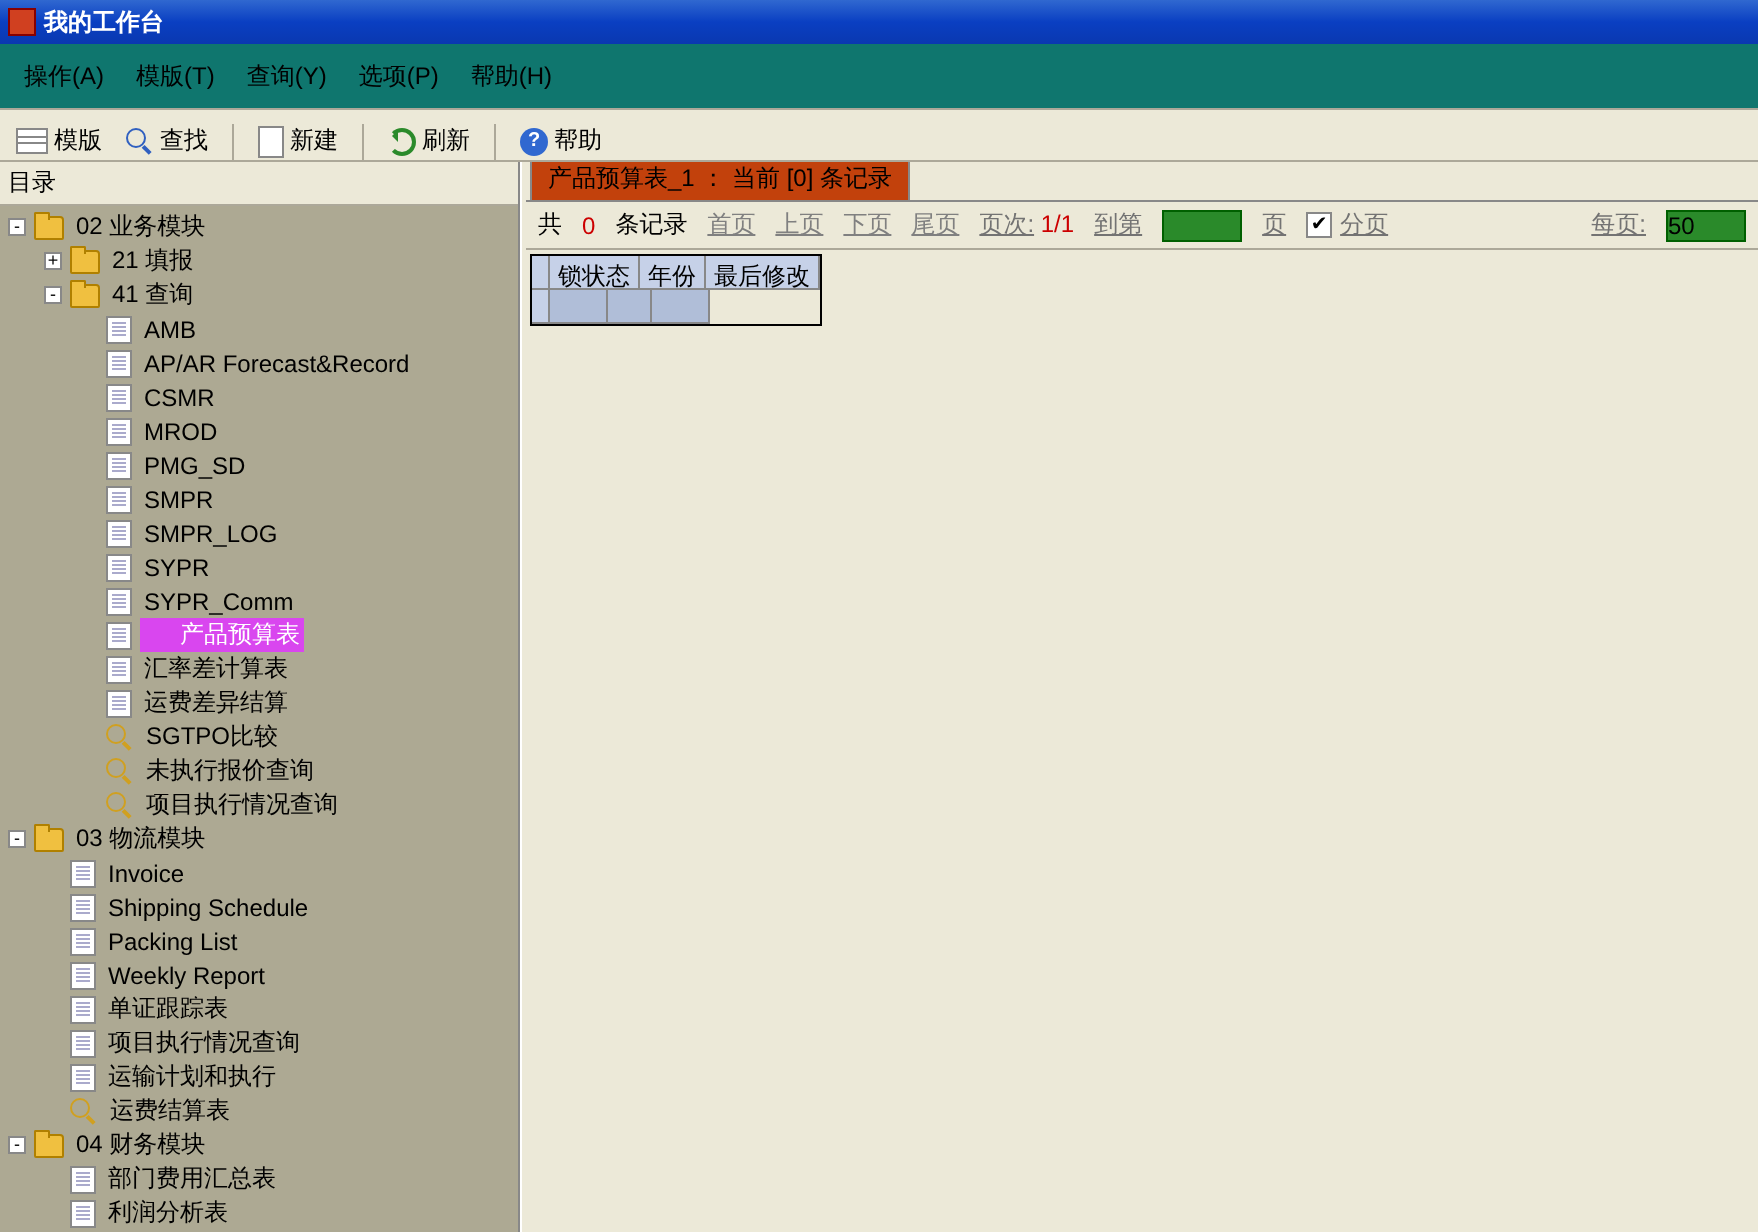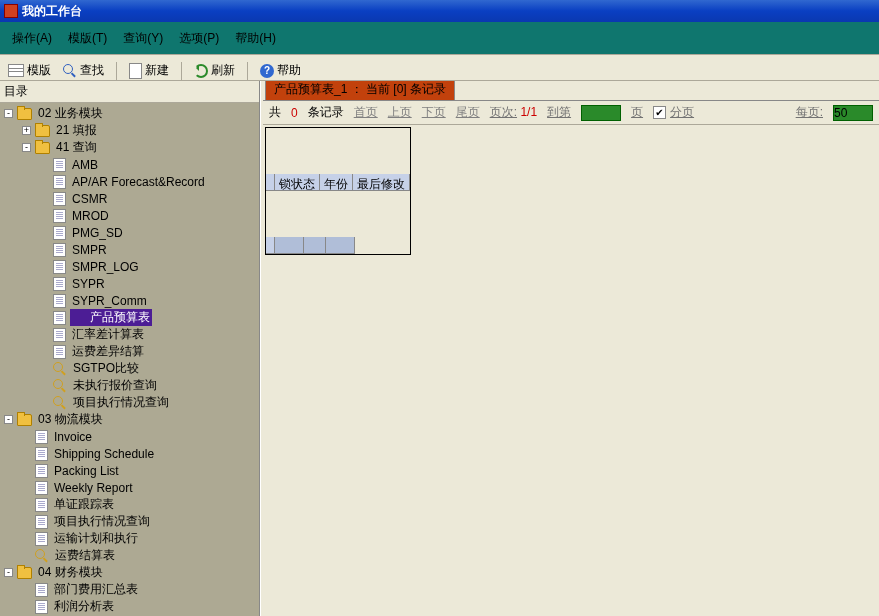--- a/index.html
+++ b/index.html
@@ -38,38 +38,38 @@
 .expander { width: 9px; height: 9px; border: 1px solid #888; background: #fff; text-align: center; line-height: 7px; font-size: 9px; margin-right: 4px; flex-shrink: 0; }
 .spacer { display: inline-block; }
 .folder-icon { width: 15px; height: 12px; background: #f0c040; border: 1px solid #b08000; border-radius: 0 2px 1px 1px; margin-right: 4px; flex-shrink: 0; position: relative; }
 .folder-icon::before { content: ''; position: absolute; top: -3px; left: -1px; width: 6px; height: 3px; background: #f0c040; border: 1px solid #b08000; border-bottom: none; border-radius: 1px 1px 0 0; }
 .item-icon { width: 13px; height: 14px; background: #fff; border: 1px solid #888; margin-right: 4px; flex-shrink: 0; position: relative; }
 .item-icon::before { content: ''; position: absolute; top: 2px; left: 2px; right: 2px; height: 1px; background: #aac; box-shadow: 0 2px 0 #aac, 0 4px 0 #aac, 0 6px 0 #aac; }
 .mag-icon { width: 14px; height: 14px; margin-right: 4px; flex-shrink: 0; position: relative; }
 .mag-icon::before { content: ''; position: absolute; width: 8px; height: 8px; border: 1.5px solid #d0a020; border-radius: 50%; top: 0; left: 0; }
 .mag-icon::after { content: ''; position: absolute; width: 5px; height: 1.5px; background: #d0a020; transform: rotate(45deg); bottom: 2px; right: 1px; }
 .node-label { padding: 0 2px; }
-.node-label.selected { background: #4c1d95; color: #fff; padding-left: 20px; }
+.node-label.selected { background: #d946ef; color: #fff; padding-left: 20px; }
 
 .splitter { width: 3px; background: #ece9d8; cursor: col-resize; border-left: 1px solid #fff; }
 
 .right-panel { flex: 1; background: #ece9d8; display: flex; flex-direction: column; overflow: hidden; }
 .tab-row { height: 20px; border-bottom: 1px solid #888; padding-left: 2px; display: flex; align-items: flex-end; }
 .tab { padding: 2px 8px; border: 1px solid #888; border-bottom: none; background: #c2410c; text-align: right; }
 .pager { height: 24px; display: flex; align-items: center; gap: 10px; padding: 0 6px; border-bottom: 1px solid #aca899; }
 .pager .red { color: #c00; }
 .pager .lnk { color: #808080; text-decoration: underline; }
 .pager .lnkb { color: #737373; text-decoration: underline; }
 .pager-input { width: 40px; height: 16px; background: #2a8a2a; color: #fff; text-align: center; border: 1px solid #006000; }
 .pager-select { width: 40px; height: 16px; background: #2a8a2a; border: 1px solid #006000; }
 .checkbox { width: 13px; height: 13px; border: 1px solid #888; background: #fff; text-align: center; line-height: 11px; font-size: 10px; }
 
 .grid { margin: 2px; border: 1px solid #000; display: inline-block; }
 .grid-row { display: flex; }
-.grid th, .grid td { border-right: 1px solid #888; border-bottom: 1px solid #888; background: #c6d1e8; padding: 2px 4px; font-weight: normal; min-width: 22px; height: 17px; margin-top: 46px; }
+.grid th, .grid td { border-right: 1px solid #888; border-bottom: 1px solid #888; background: #c6d1e8; padding: 2px 4px; font-weight: normal; min-width: 22px; height: 17px; }
 .grid th:first-child, .grid td:first-child { background: #c6d1e8; min-width: 8px; }
 .grid td { background: #b0bed8; }
 </style>
 </head>
 <body>
 
 <div class="titlebar">
   <span class="titlebar-icon"></span>
   <span>我的工作台</span>
 </div>

